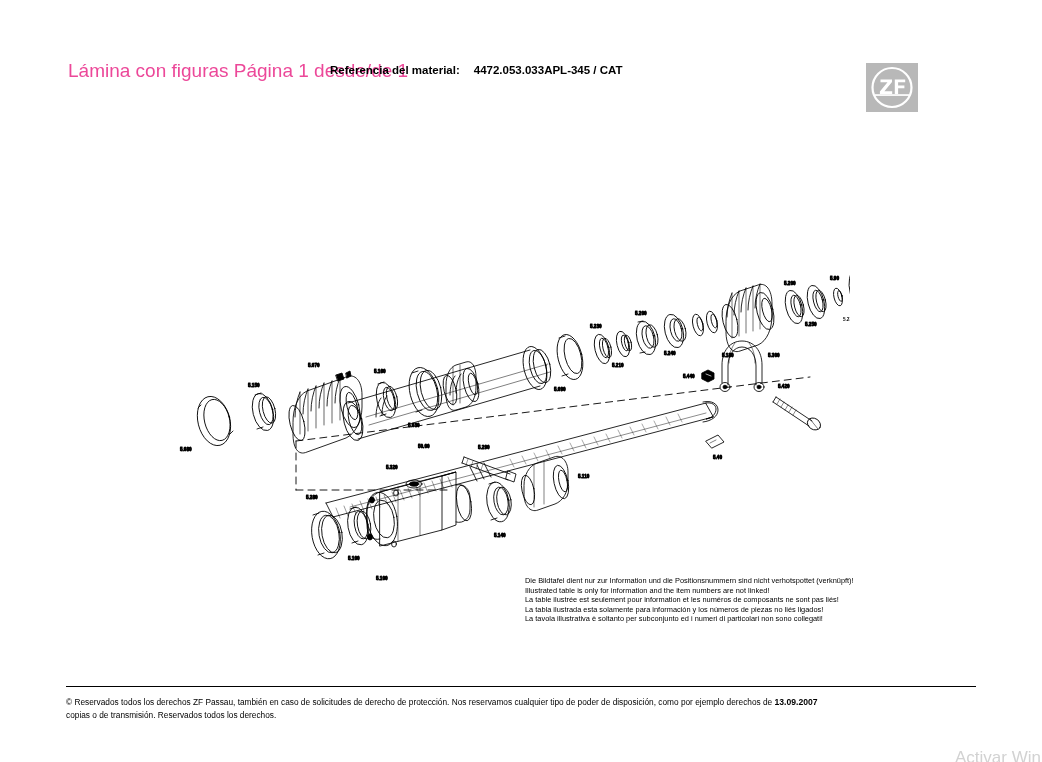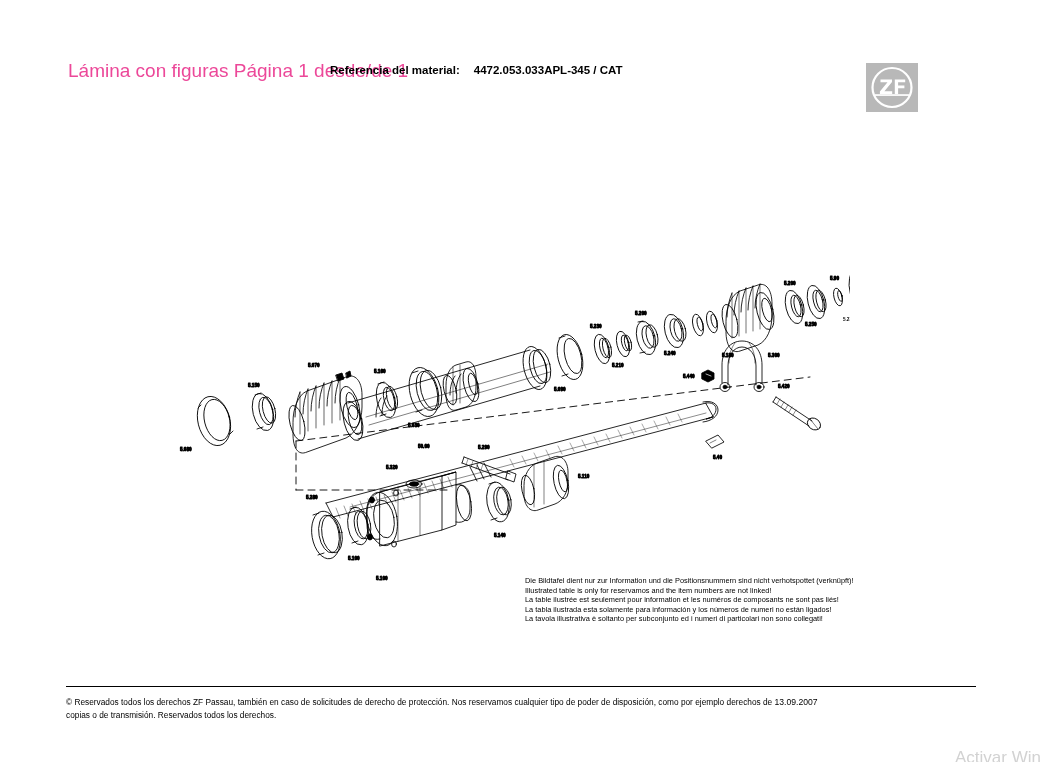--- a/index.html
+++ b/index.html
@@ -98,21 +98,21 @@
   #footer {
     position: absolute;
     left: 66px;
     top: 696px;
     width: 912px;
     font-size: 8.3px;
     line-height: 13px;
     color: #000;
   }
   #footer .date {
-    font-weight: normal;
+    font-weight: bold;
     font-size: 8.6px;
   }
   #footer .line2 { display: block; }
 
   #watermark {
     position: absolute;
     left: 955px;
     top: 748px;
     font-size: 17px;
     color: #d2d2d2;
@@ -531,23 +531,23 @@
       <ellipse cx="378" cy="245" rx="6" ry="15" transform="rotate(-12 378 245)"></ellipse>
       <path d="M384 220 L384 262" stroke-width="0.5"></path>
       <path d="M394 217 L394 259" stroke-width="0.5"></path>
     </g>
   </g>
 </svg>
 </div>
 
 <div id="disclaimer">
   <span>Die Bildtafel dient nur zur Information und die Positionsnummern sind nicht verhotspottet (verknüpft)!</span>
-  <span>Illustrated table is only for reservamos and the item numbers are not linked!</span>
+  <span>Illustrated table is only for information and the item numbers are not linked!</span>
   <span>La table ilustrée est seulement pour information et les numéros de composants ne sont pas liés!</span>
-  <span>La tabla ilustrada esta solamente para información y los números de numeri no están ligados!</span>
+  <span>La tabla ilustrada esta solamente para información y los números de piezas no liés ligados!</span>
   <span>La tavola illustrativa è soltanto per subconjunto ed i numeri di particolari non sono collegati!</span>
 </div>
 
 <div id="footer-rule"></div>
 <div id="footer">
   <span>© Reservados todos los derechos ZF Passau, también en caso de solicitudes de derecho de protección. Nos reservamos cualquier tipo de poder de disposición, como por ejemplo derechos de</span>
   <span class="date">13.09.2007</span>
   <span class="line2">copias o de transmisión. Reservados todos los derechos.</span>
 </div>
 

